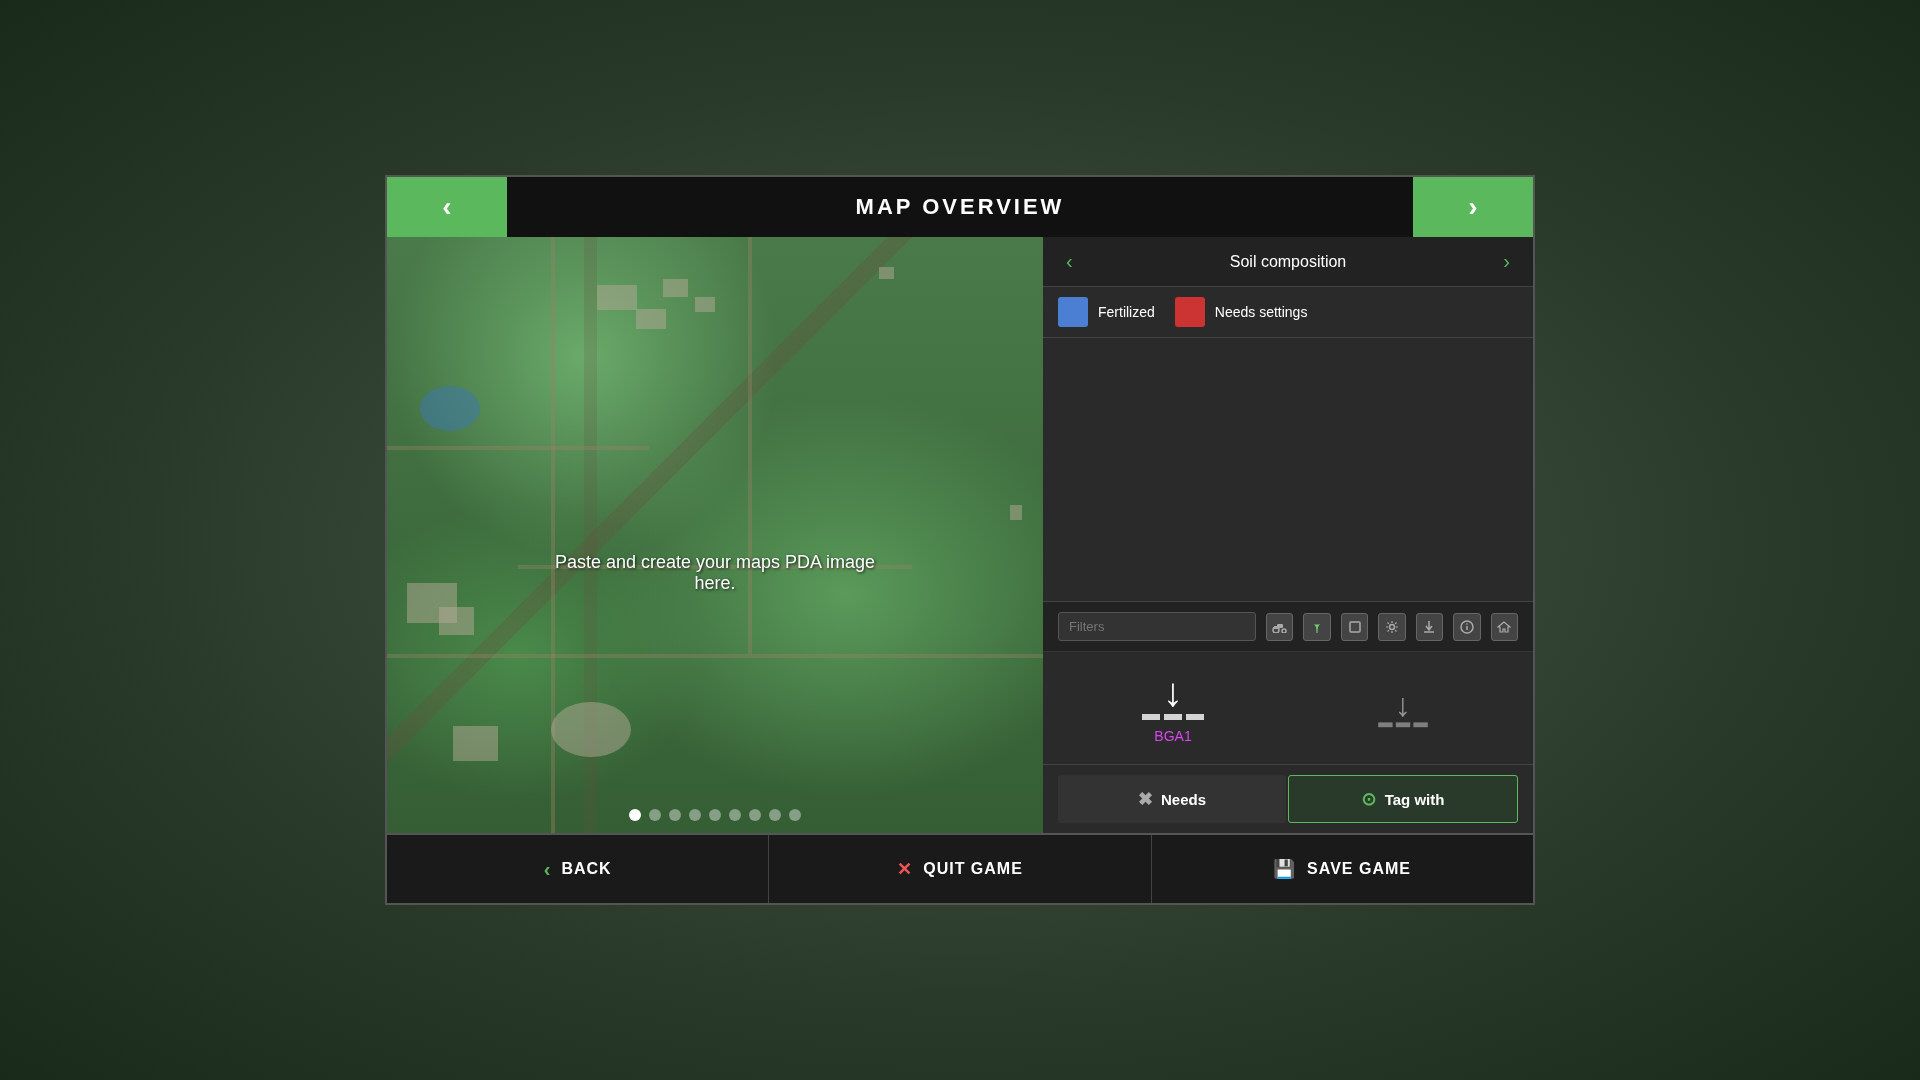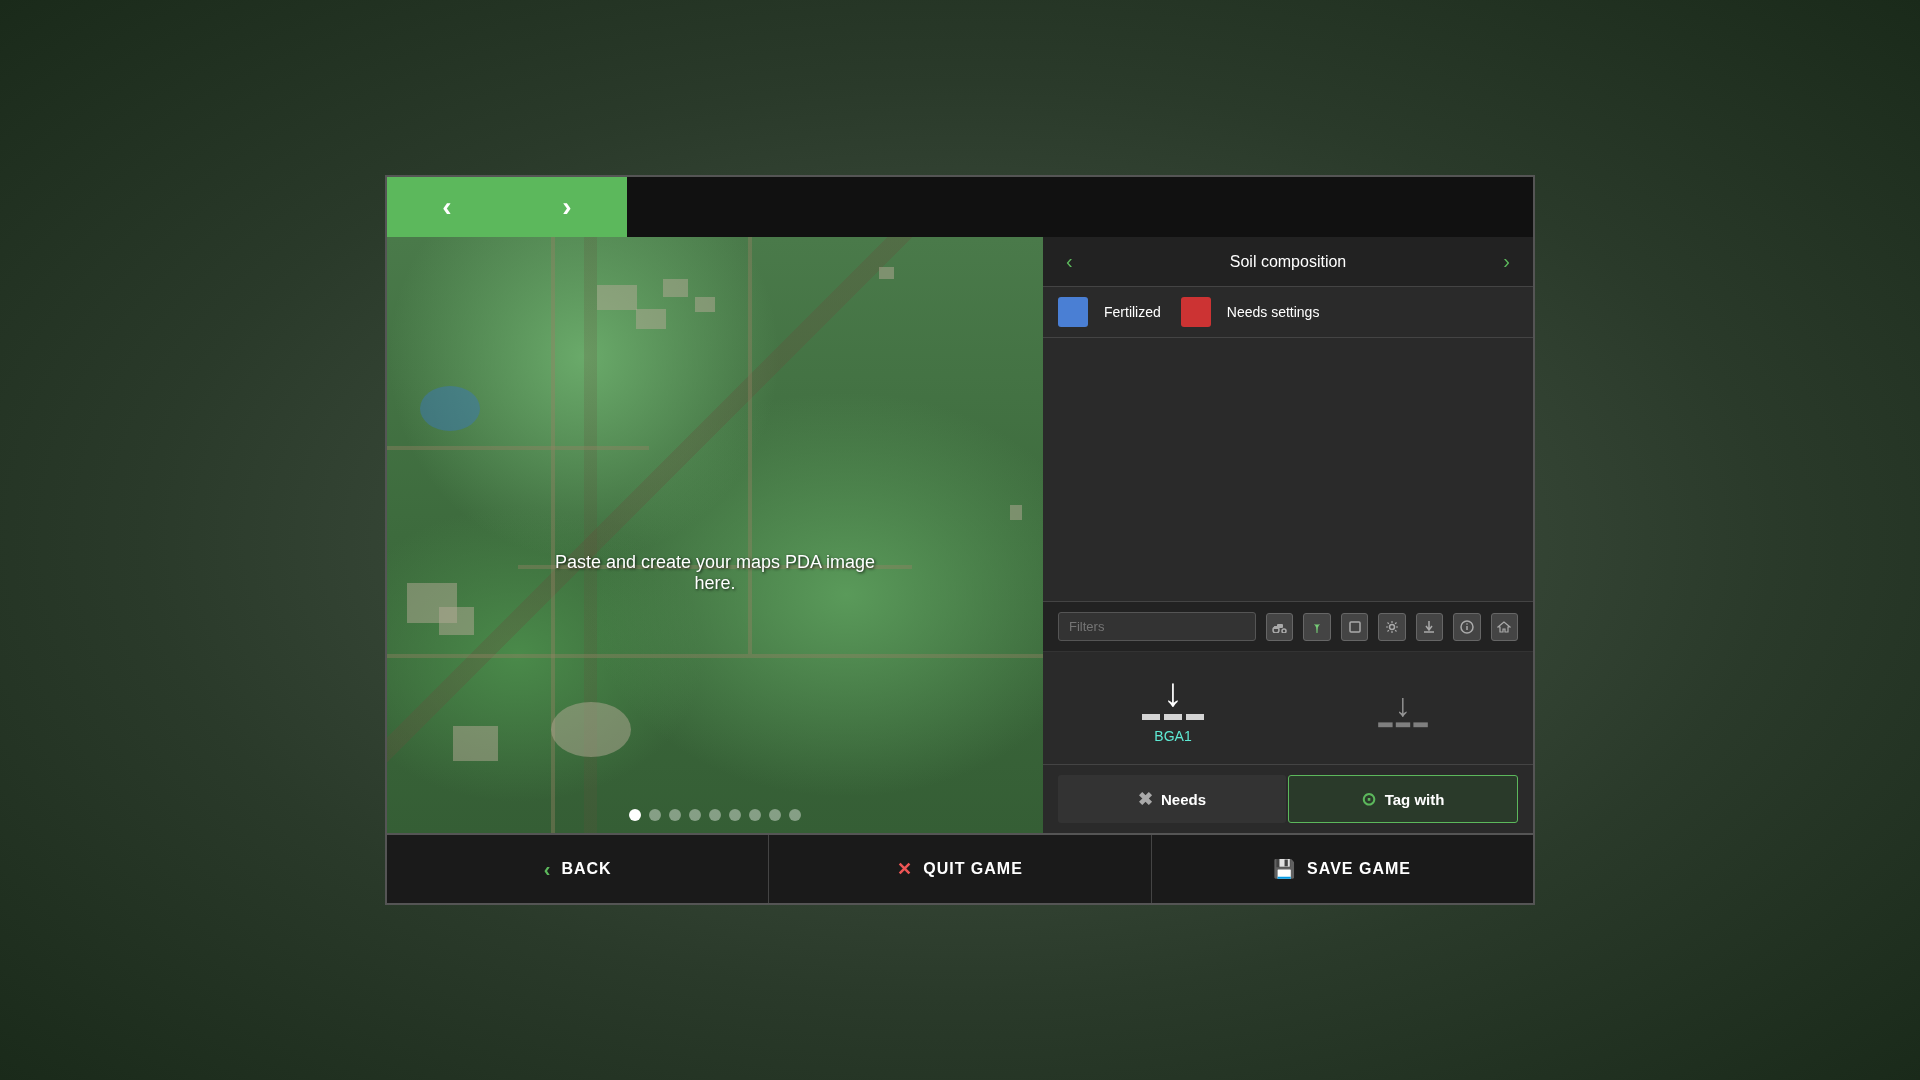--- a/index.html
+++ b/index.html
@@ -174,21 +174,21 @@
     .legend-row {
       display: flex;
       padding: 10px 15px;
       gap: 20px;
       border-bottom: 1px solid #444;
     }
 
     .legend-item {
       display: flex;
       align-items: center;
-      gap: 16px;
+      gap: 10px;
     }
 
     .legend-color {
       width: 30px;
       height: 30px;
       border-radius: 3px;
     }
 
     .legend-label {
       color: white;
@@ -281,21 +281,21 @@
       background: white;
       opacity: 0.8;
     }
 
     .download-icon-small {
       opacity: 0.5;
       transform: scale(0.8);
     }
 
     .location-name {
-      color: #5eead4;
+      color: #d946ef;
       font-size: 14px;
       text-align: center;
     }
 
     
     .action-buttons {
       display: flex;
       gap: 2px;
       padding: 10px 15px;
       border-top: 1px solid #444;
@@ -374,20 +374,23 @@
       background: rgba(180, 170, 150, 0.5);
     }
   </style>
 </head>
 <body>
 
 <div class="main-window">
 
   <div class="header">
     <button class="nav-btn">‹</button>
+    <div class="header-title-area">
+      <span class="header-title">MAP OVERVIEW</span>
+    </div>
     <button class="nav-btn">›</button>
   </div>
 
   <div class="content-area">
 
     <div class="map-section">
       <div class="map-bg">
 
         <div class="water-body" style="left:5%;top:25%;width:60px;height:45px;"></div>
 

